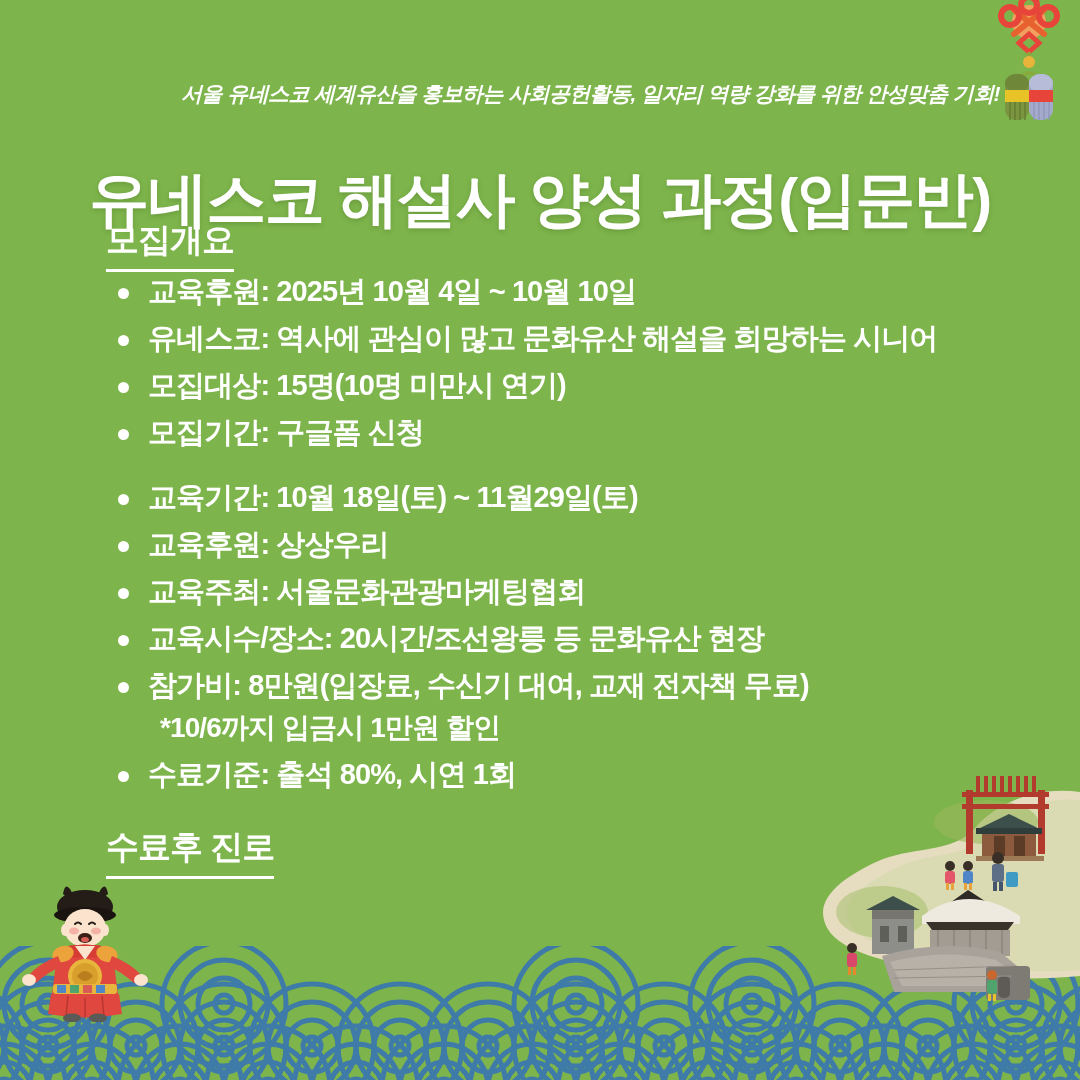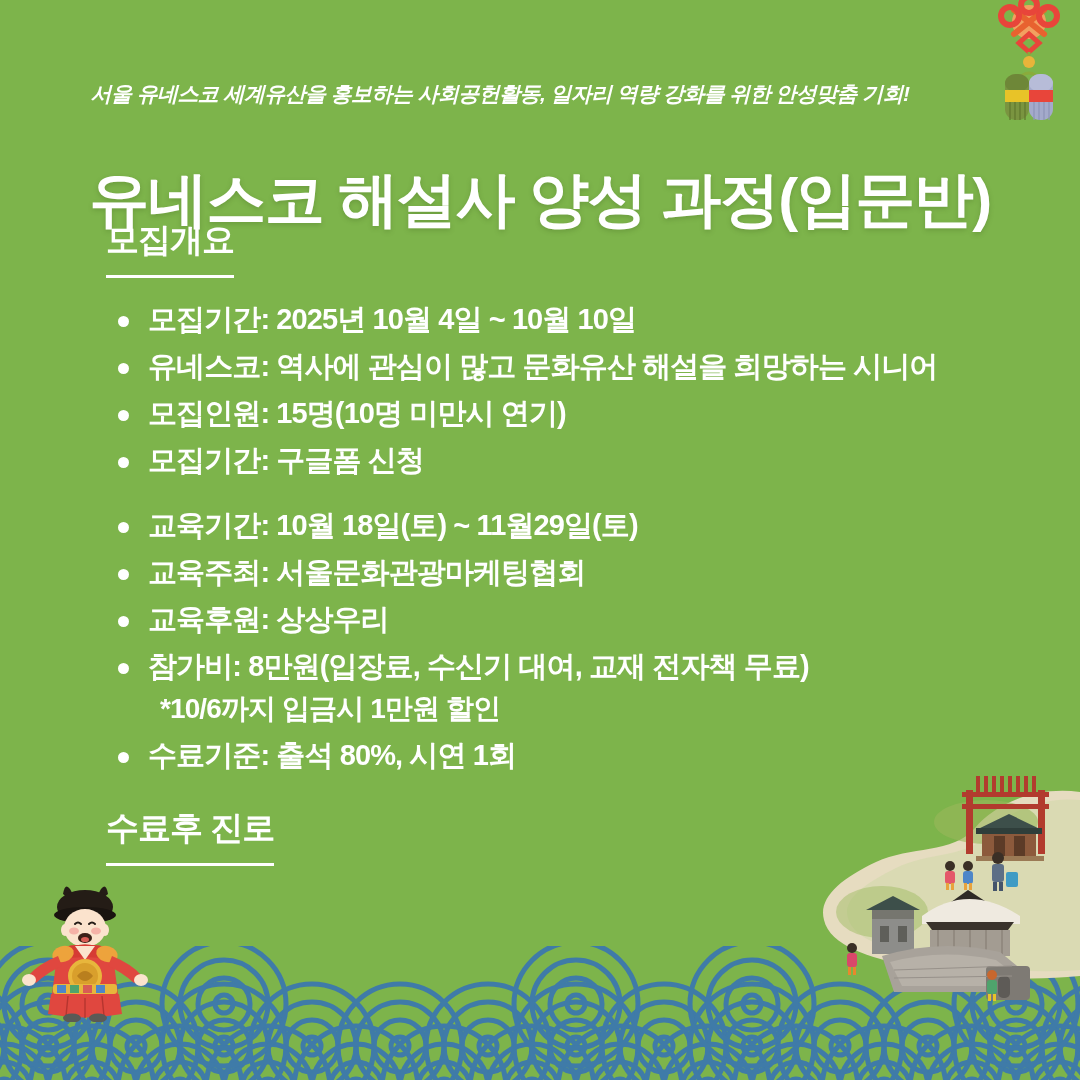--- a/index.html
+++ b/index.html
@@ -64,21 +64,21 @@
   .content {
     position: relative;
     z-index: 5;
   }
 
   .subtitle {
     position: absolute;
     top: 80px;
     left: 0;
     width: 1000px;
-    text-align: center;
+    text-align: right;
     font-size: 21px;
     font-weight: bold;
     font-style: italic;
     letter-spacing: -0.6px;
     white-space: nowrap;
   }
 
   .main-title {
     position: absolute;
     top: 126px;
@@ -102,22 +102,22 @@
 
   .section { margin-bottom: 34px; }
   .section.sec-gap { margin-bottom: 36px; }
 
   .section-heading {
     font-size: 33px;
     font-weight: bold;
     letter-spacing: -1px;
     display: inline-block;
     border-bottom: 3px solid #ffffff;
-    padding-bottom: 12px;
-    margin-bottom: 27px;
+    padding-bottom: 6px;
+    margin-bottom: 5px;
   }
 
   ul.bullets {
     list-style: none;
     margin: 0;
     padding: 0;
   }
 
   ul.bullets li.bullet-row {
     position: relative;
@@ -400,32 +400,33 @@
 
     <div class="subtitle">서울 유네스코 세계유산을 홍보하는 사회공헌활동, 일자리 역량 강화를 위한 안성맞춤 기회!</div>
 
     <h1 class="main-title">유네스코 해설사 양성 과정(입문반)</h1>
 
     <div class="sections">
 
       <div class="section sec-gap">
         <div class="section-heading">모집개요</div>
         <ul class="bullets">
-          <li class="bullet-row">모집기간: 2025년 10월 4일 ~ 10월 10일</li>
+          <li class="bullet-row">교육후원: 2025년 10월 4일 ~ 10월 10일</li>
           <li class="bullet-row">유네스코: 역사에 관심이 많고 문화유산 해설을 희망하는 시니어</li>
-          <li class="bullet-row">모집인원: 15명(10명 미만시 연기)</li>
+          <li class="bullet-row">모집대상: 15명(10명 미만시 연기)</li>
           <li class="bullet-row">모집기간: 구글폼 신청</li>
         </ul>
       </div>
 
       <div class="section sec-gap">
         <ul class="bullets">
           <li class="bullet-row">교육기간: 10월 18일(토) ~ 11월29일(토)</li>
+          <li class="bullet-row">교육후원: 상상우리</li>
           <li class="bullet-row">교육주최: 서울문화관광마케팅협회</li>
-          <li class="bullet-row">교육후원: 상상우리</li>
+          <li class="bullet-row">교육시수/장소: 20시간/조선왕릉 등 문화유산 현장</li>
           <li class="bullet-row">
             <span>참가비: 8만원(입장료, 수신기 대여, 교재 전자책 무료)</span>
             <span class="subnote">*10/6까지 입금시 1만원 할인</span>
           </li>
           <li class="bullet-row">수료기준: 출석 80%,  시연 1회</li>
         </ul>
       </div>
 
       <div class="section">
         <div class="section-heading">수료후 진로</div>

